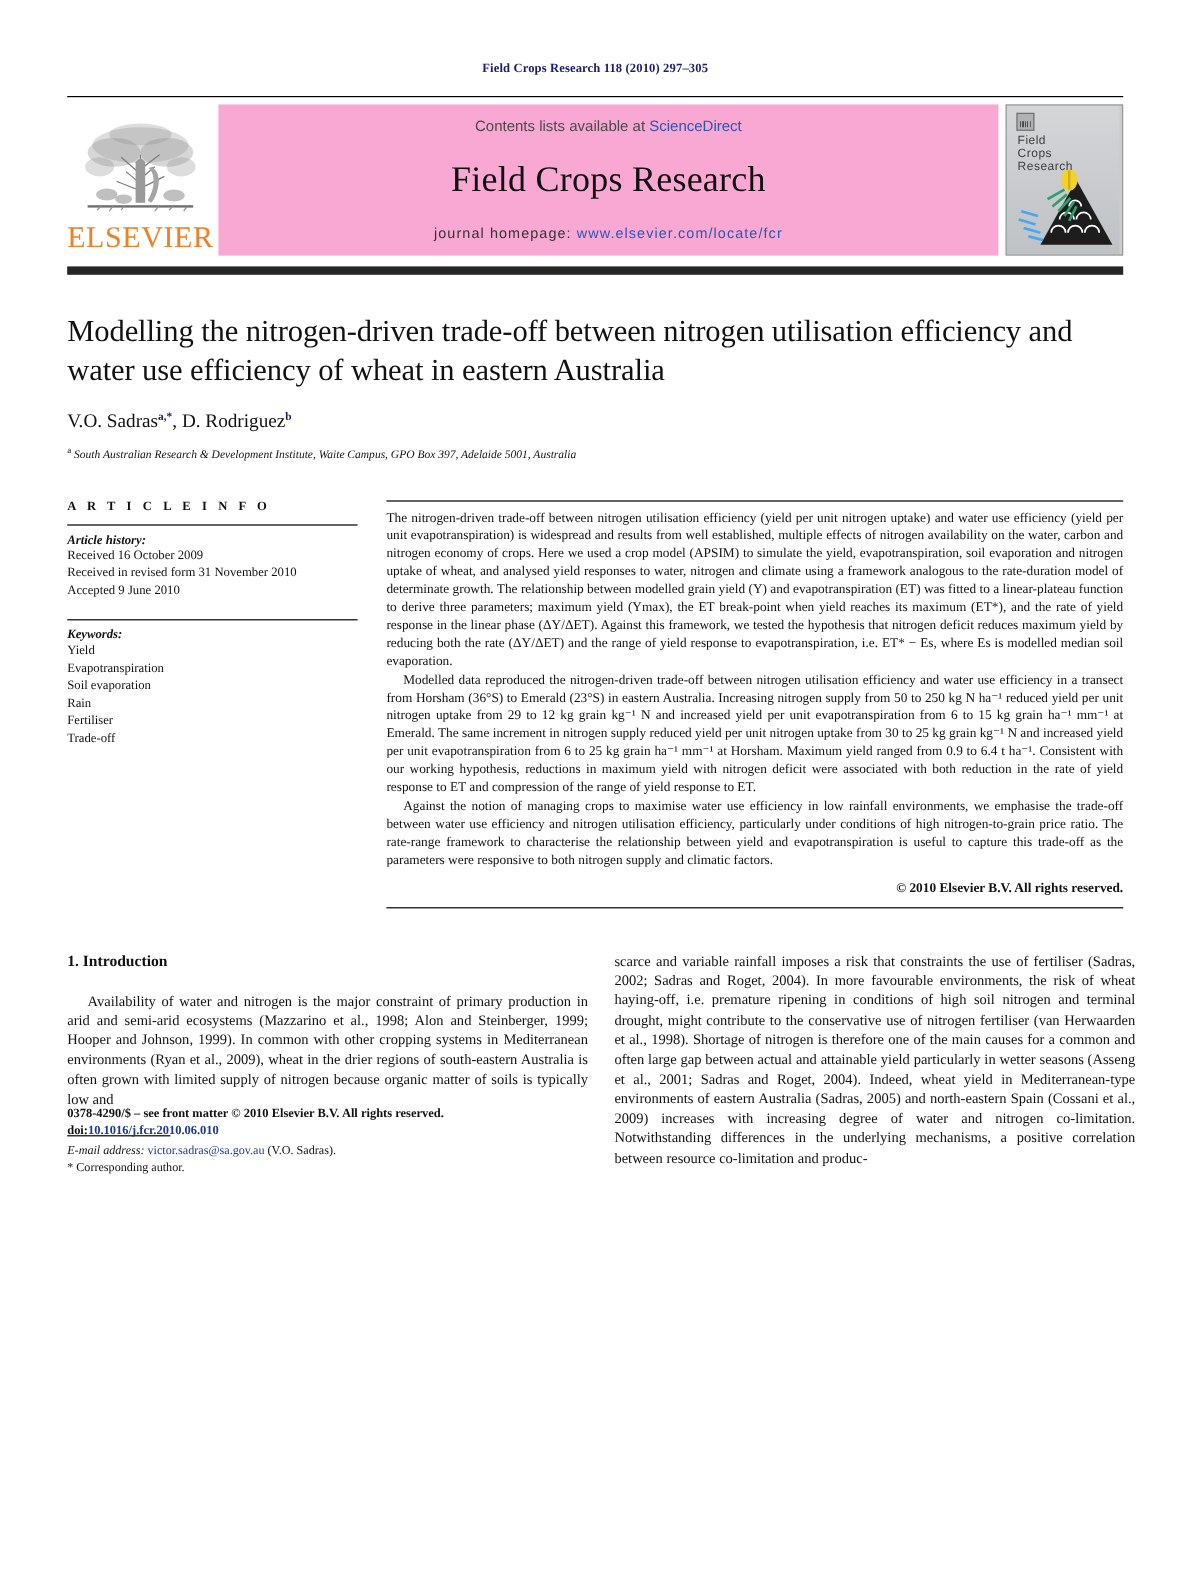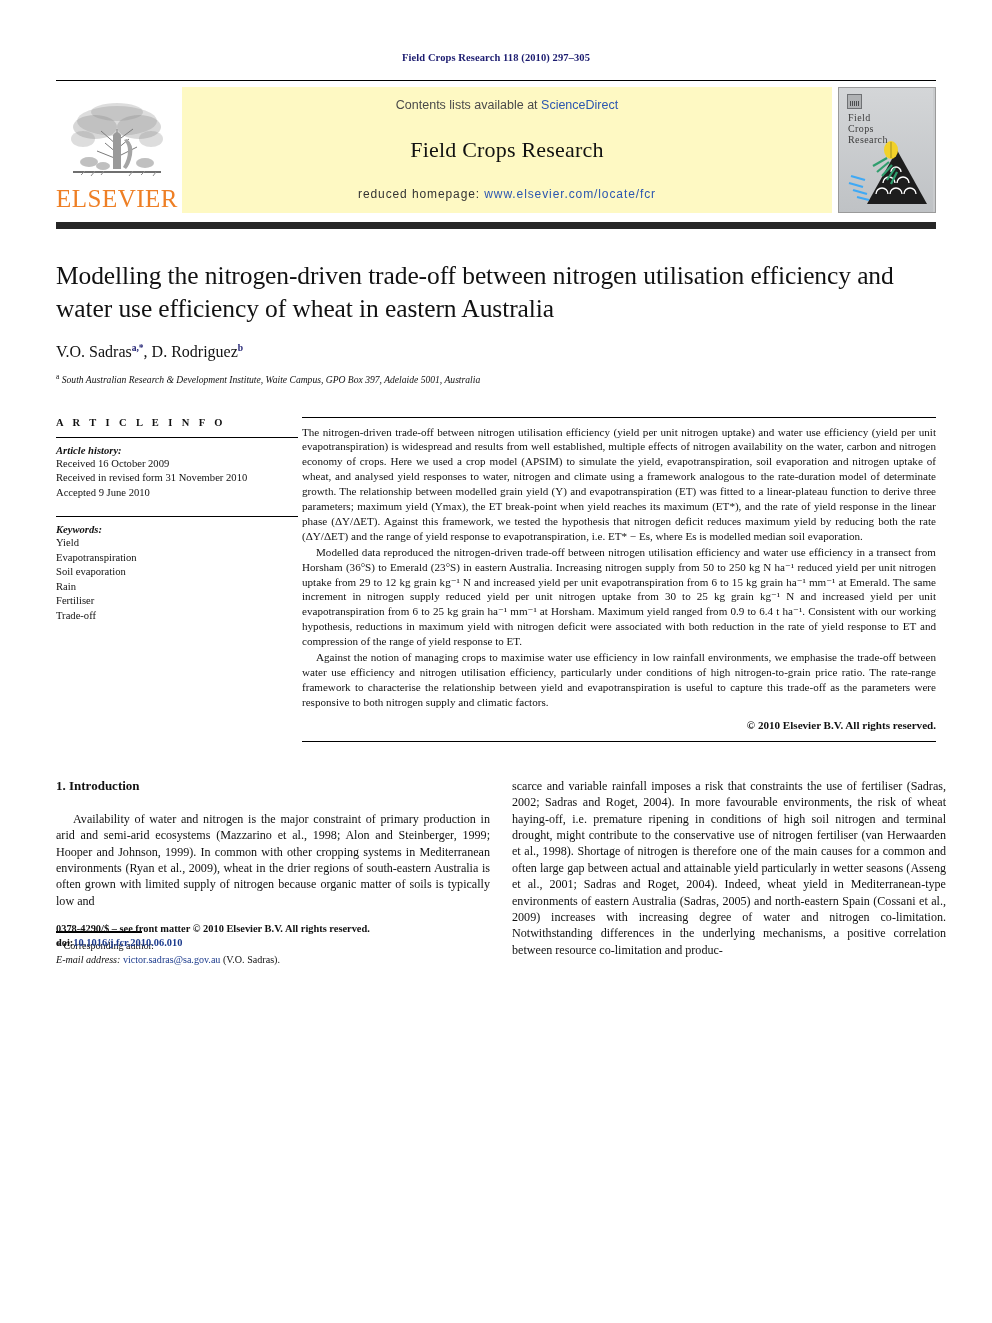--- a/index.html
+++ b/index.html
@@ -57,39 +57,39 @@
     font-family: "Liberation Serif", serif;
     font-size: 25px;
     letter-spacing: .5px;
     color: #ee7f25;
     line-height: 1;
     margin-top: 1px;
     font-weight: 400;
   }
   .center-band {
     flex: 1 1 auto;
-    background: #fef9c3;
+    background: #f9a8d4;
     display: flex;
     flex-direction: column;
     justify-content: space-between;
     align-items: center;
     padding: 11px 0 12px 0;
     margin-left: 4px;
   }
   .contents-line {
     font-family: "Liberation Sans", sans-serif;
     font-size: 12.5px;
     color: #4a4a4a;
   }
   .contents-line .sd {
     color: #2b56b0;
   }
   .journal-name {
     font-family: "Liberation Serif", serif;
-    font-size: 22px;
+    font-size: 30px;
     color: #111;
     letter-spacing: .2px;
   }
   .homepage-line {
     font-family: "Liberation Sans", sans-serif;
     font-size: 12px;
     color: #333;
     letter-spacing: .9px;
   }
   .homepage-line .url { color: #2b56b0; }
@@ -100,21 +100,21 @@
     border: 1px solid #9a9a9a;
     background: #c9cbcd;
     position: relative;
     overflow: hidden;
   }
   .cover-inner { position:absolute; inset:0; }
   .cover-title {
     position: absolute;
     left: 9px;
     top: 24px;
-    font-family: Liberation Serif, serif;
+    font-family: Liberation Sans, sans-serif;
     font-size: 10px;
     line-height: 11px;
     color: #3c3c3c;
     letter-spacing: .4px;
   }
   .cover-minilogo {
     position: absolute;
     left: 8px; top: 6px;
     width: 13px; height: 13px;
     background: #b0b2b4;
@@ -153,21 +153,21 @@
     font-style: italic;
     line-height: 13.5px;
     color: #111;
   }
   .affil sup { font-style: normal; font-size: 7.5px; }
 
   
   .info-abs {
     margin: 30px 56px 0 56px;
     display: flex;
-    gap: 4px;
+    gap: 24px;
   }
   .col-info { width: 242px; flex: 0 0 242px; }
   .col-abs  { flex: 1 1 auto; }
   .sec-head {
     font-size: 10.5px;
     font-weight: bold;
     letter-spacing: 3.4px;
     color: #111;
     margin-bottom: 9px;
   }
@@ -297,21 +297,21 @@
         </span>
         <div class="elsevier-word">ELSEVIER</div>
       </div>
 
       <div class="center-band">
         <div class="contents-line">
           <span>Contents lists available at </span><span class="sd">ScienceDirect</span>
         </div>
         <div class="journal-name">Field Crops Research</div>
         <div class="homepage-line">
-          <span>reduced homepage:</span>
+          <span>journal homepage:</span>
           <span class="url">www.elsevier.com/locate/fcr</span>
         </div>
       </div>
 
       <div class="cover-block">
         <div class="cover-inner">
           <svg width="94" height="124" viewBox="0 0 94 124" aria-hidden="true">
             <defs>
               <linearGradient id="cg" x1="0" y1="0" x2="0" y2="1">
                 <stop offset="0" stop-color="#d4d6d8"></stop>
@@ -402,26 +402,26 @@
   </div>
 
   <div class="body-cols">
 
     <div class="bcol">
       <h2 class="body-h2">1.  Introduction</h2>
       <p class="body-p">Availability of water and nitrogen is the major constraint of primary production in arid and semi-arid ecosystems (Mazzarino et al., 1998; Alon and Steinberger, 1999; Hooper and Johnson, 1999). In common with other cropping systems in Mediterranean environments (Ryan et al., 2009), wheat in the drier regions of south-eastern Australia is often grown with limited supply of nitrogen because organic matter of soils is typically low and</p>
 
       <div class="footnote-area" style="position:relative;margin-top:22px;">
         <div class="fn-rule"></div>
-        <div class="fn-line">* Corresponding author.</div>
         <div class="fn-line">
           <em>E-mail address:</em>
           <span class="fn-mail">victor.sadras@sa.gov.au</span>
           <span>(V.O. Sadras).</span>
         </div>
+        <div class="fn-line">* Corresponding author.</div>
       </div>
     </div>
 
     <div class="bcol">
       <p class="body-p" style="text-indent:0;">scarce and variable rainfall imposes a risk that constraints the use of fertiliser (Sadras, 2002; Sadras and Roget, 2004). In more favourable environments, the risk of wheat haying-off, i.e. premature ripening in conditions of high soil nitrogen and terminal drought, might contribute to the conservative use of nitrogen fertiliser (van Herwaarden et al., 1998). Shortage of nitrogen is therefore one of the main causes for a common and often large gap between actual and attainable yield particularly in wetter seasons (Asseng et al., 2001; Sadras and Roget, 2004). Indeed, wheat yield in Mediterranean-type environments of eastern Australia (Sadras, 2005) and north-eastern Spain (Cossani et al., 2009) increases with increasing degree of water and nitrogen co-limitation. Notwithstanding differences in the underlying mechanisms, a positive correlation between resource co-limitation and produc-</p>
     </div>
 
   </div>
 
   <div class="issn-block">

